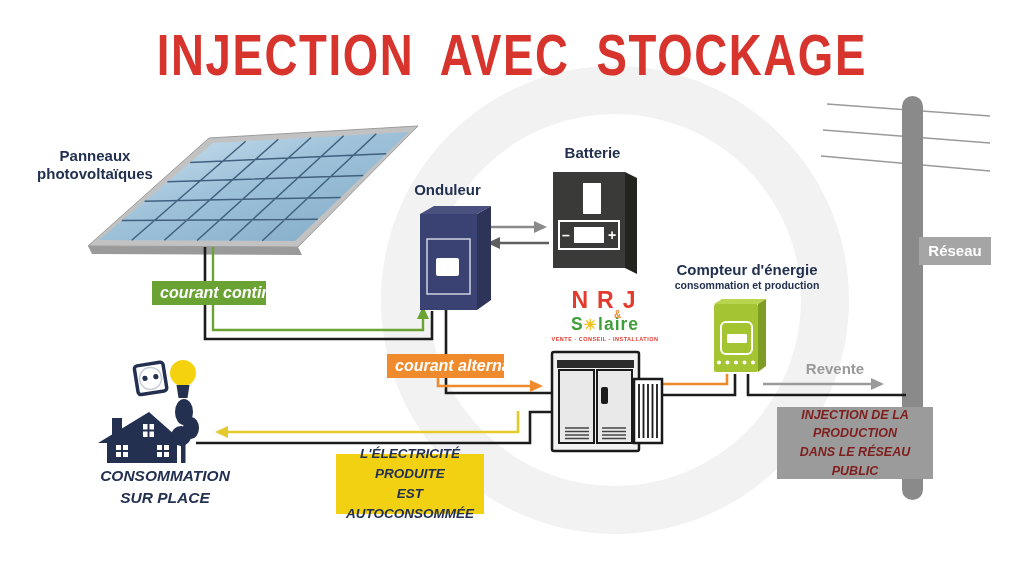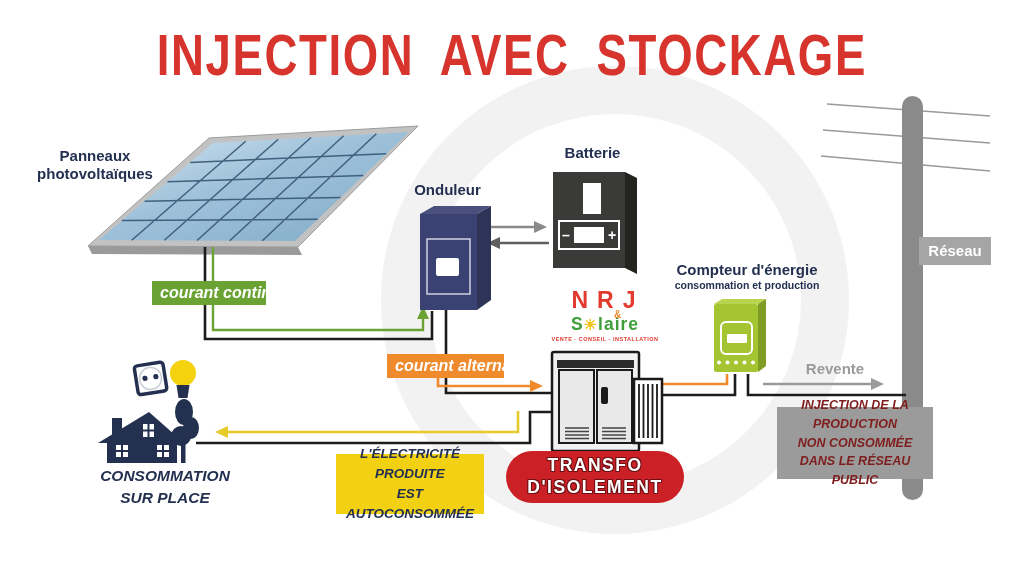--- a/index.html
+++ b/index.html
@@ -204,33 +204,28 @@
 </div>
 
 <div class="ov flowtag" id="cc">courant continu</div>
 <div class="ov flowtag" id="ca">courant alternatif</div>
 
 <div class="ov" id="reseau">Réseau</div>
 <div class="ov" id="revente">Revente</div>
 
 <div class="ov" id="injbox">
   <span>INJECTION DE LA PRODUCTION</span>
-  <span>NON CONSOMMÉE</span>
   <span>DANS LE RÉSEAU PUBLIC</span>
 </div>
 
 <div class="ov" id="selfbox">
   <span>L'ÉLECTRICITÉ PRODUITE</span>
   <span>EST AUTOCONSOMMÉE</span>
 </div>
 
-<div class="ov" id="pill">
-  <span>TRANSFO</span>
-  <span>D'ISOLEMENT</span>
-</div>
 
 <div class="ov" id="conso">
   <span>CONSOMMATION</span><br>
   <span>SUR PLACE</span>
 </div>
 
 <div class="ov" id="logo">
   <div class="l1">NRJ</div>
   <div class="amp">&amp;</div>
   <div class="l2"><span>S</span><span class="sun">☀</span><span>laire</span></div>

